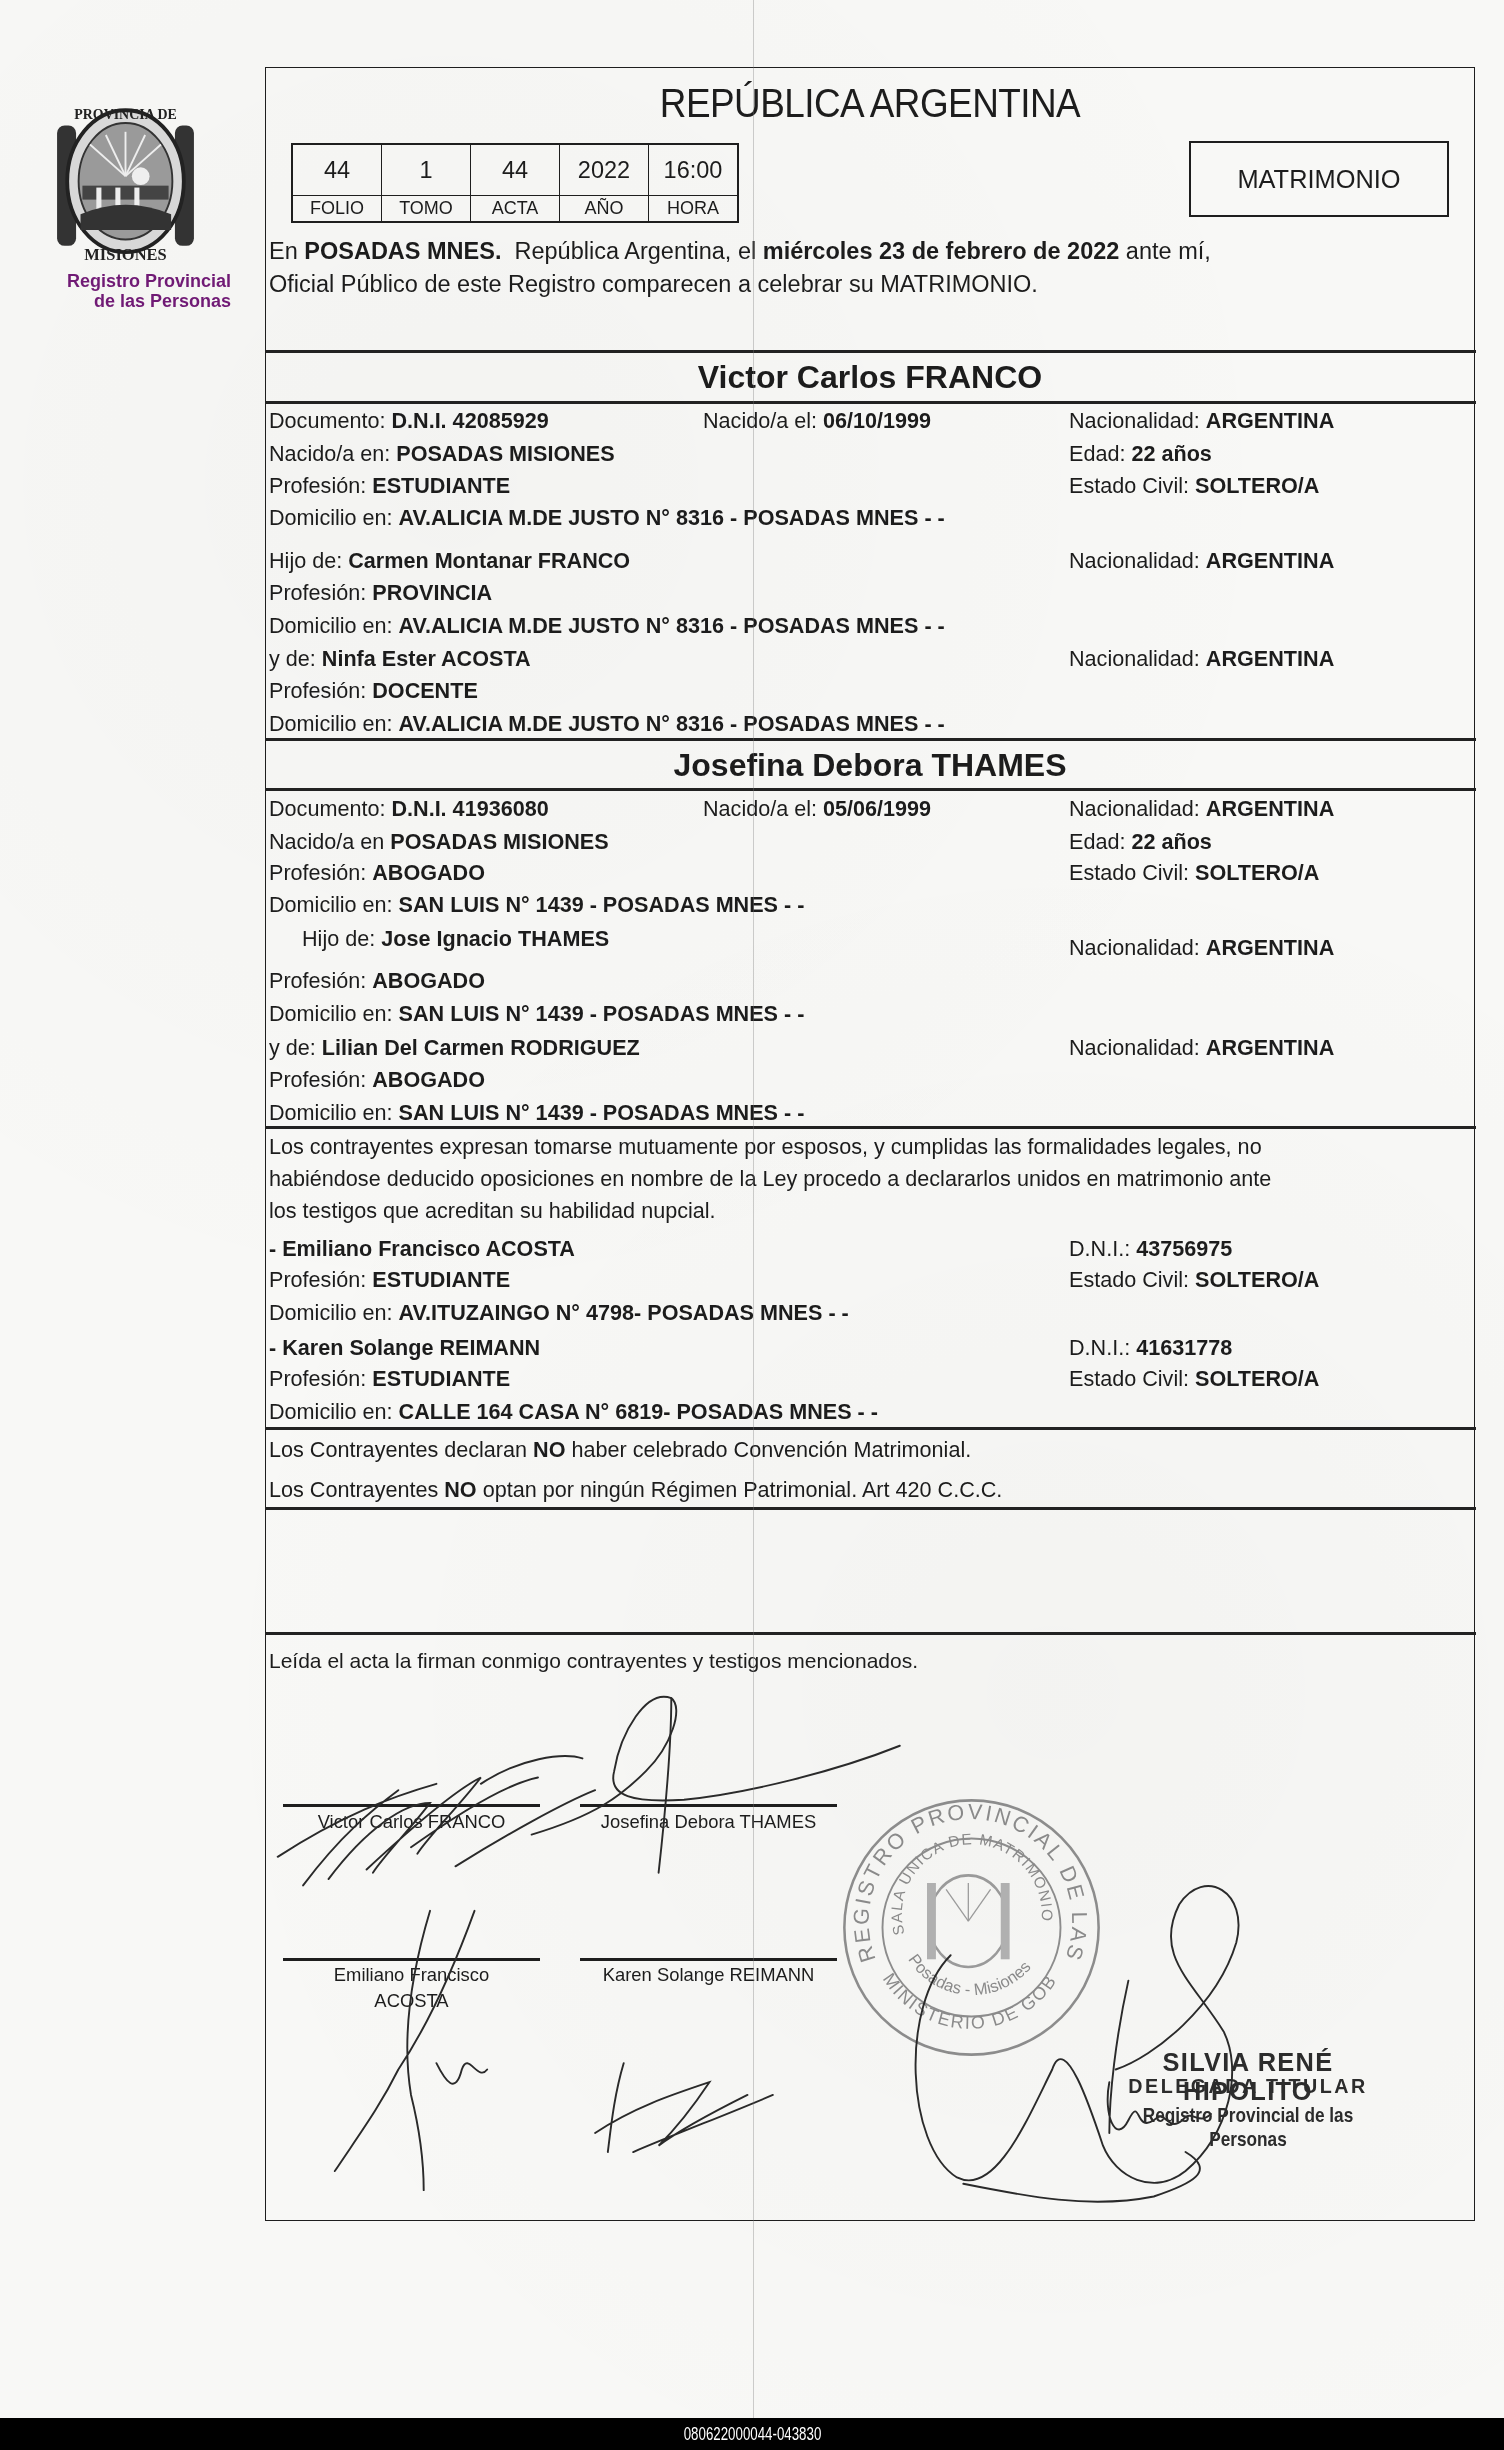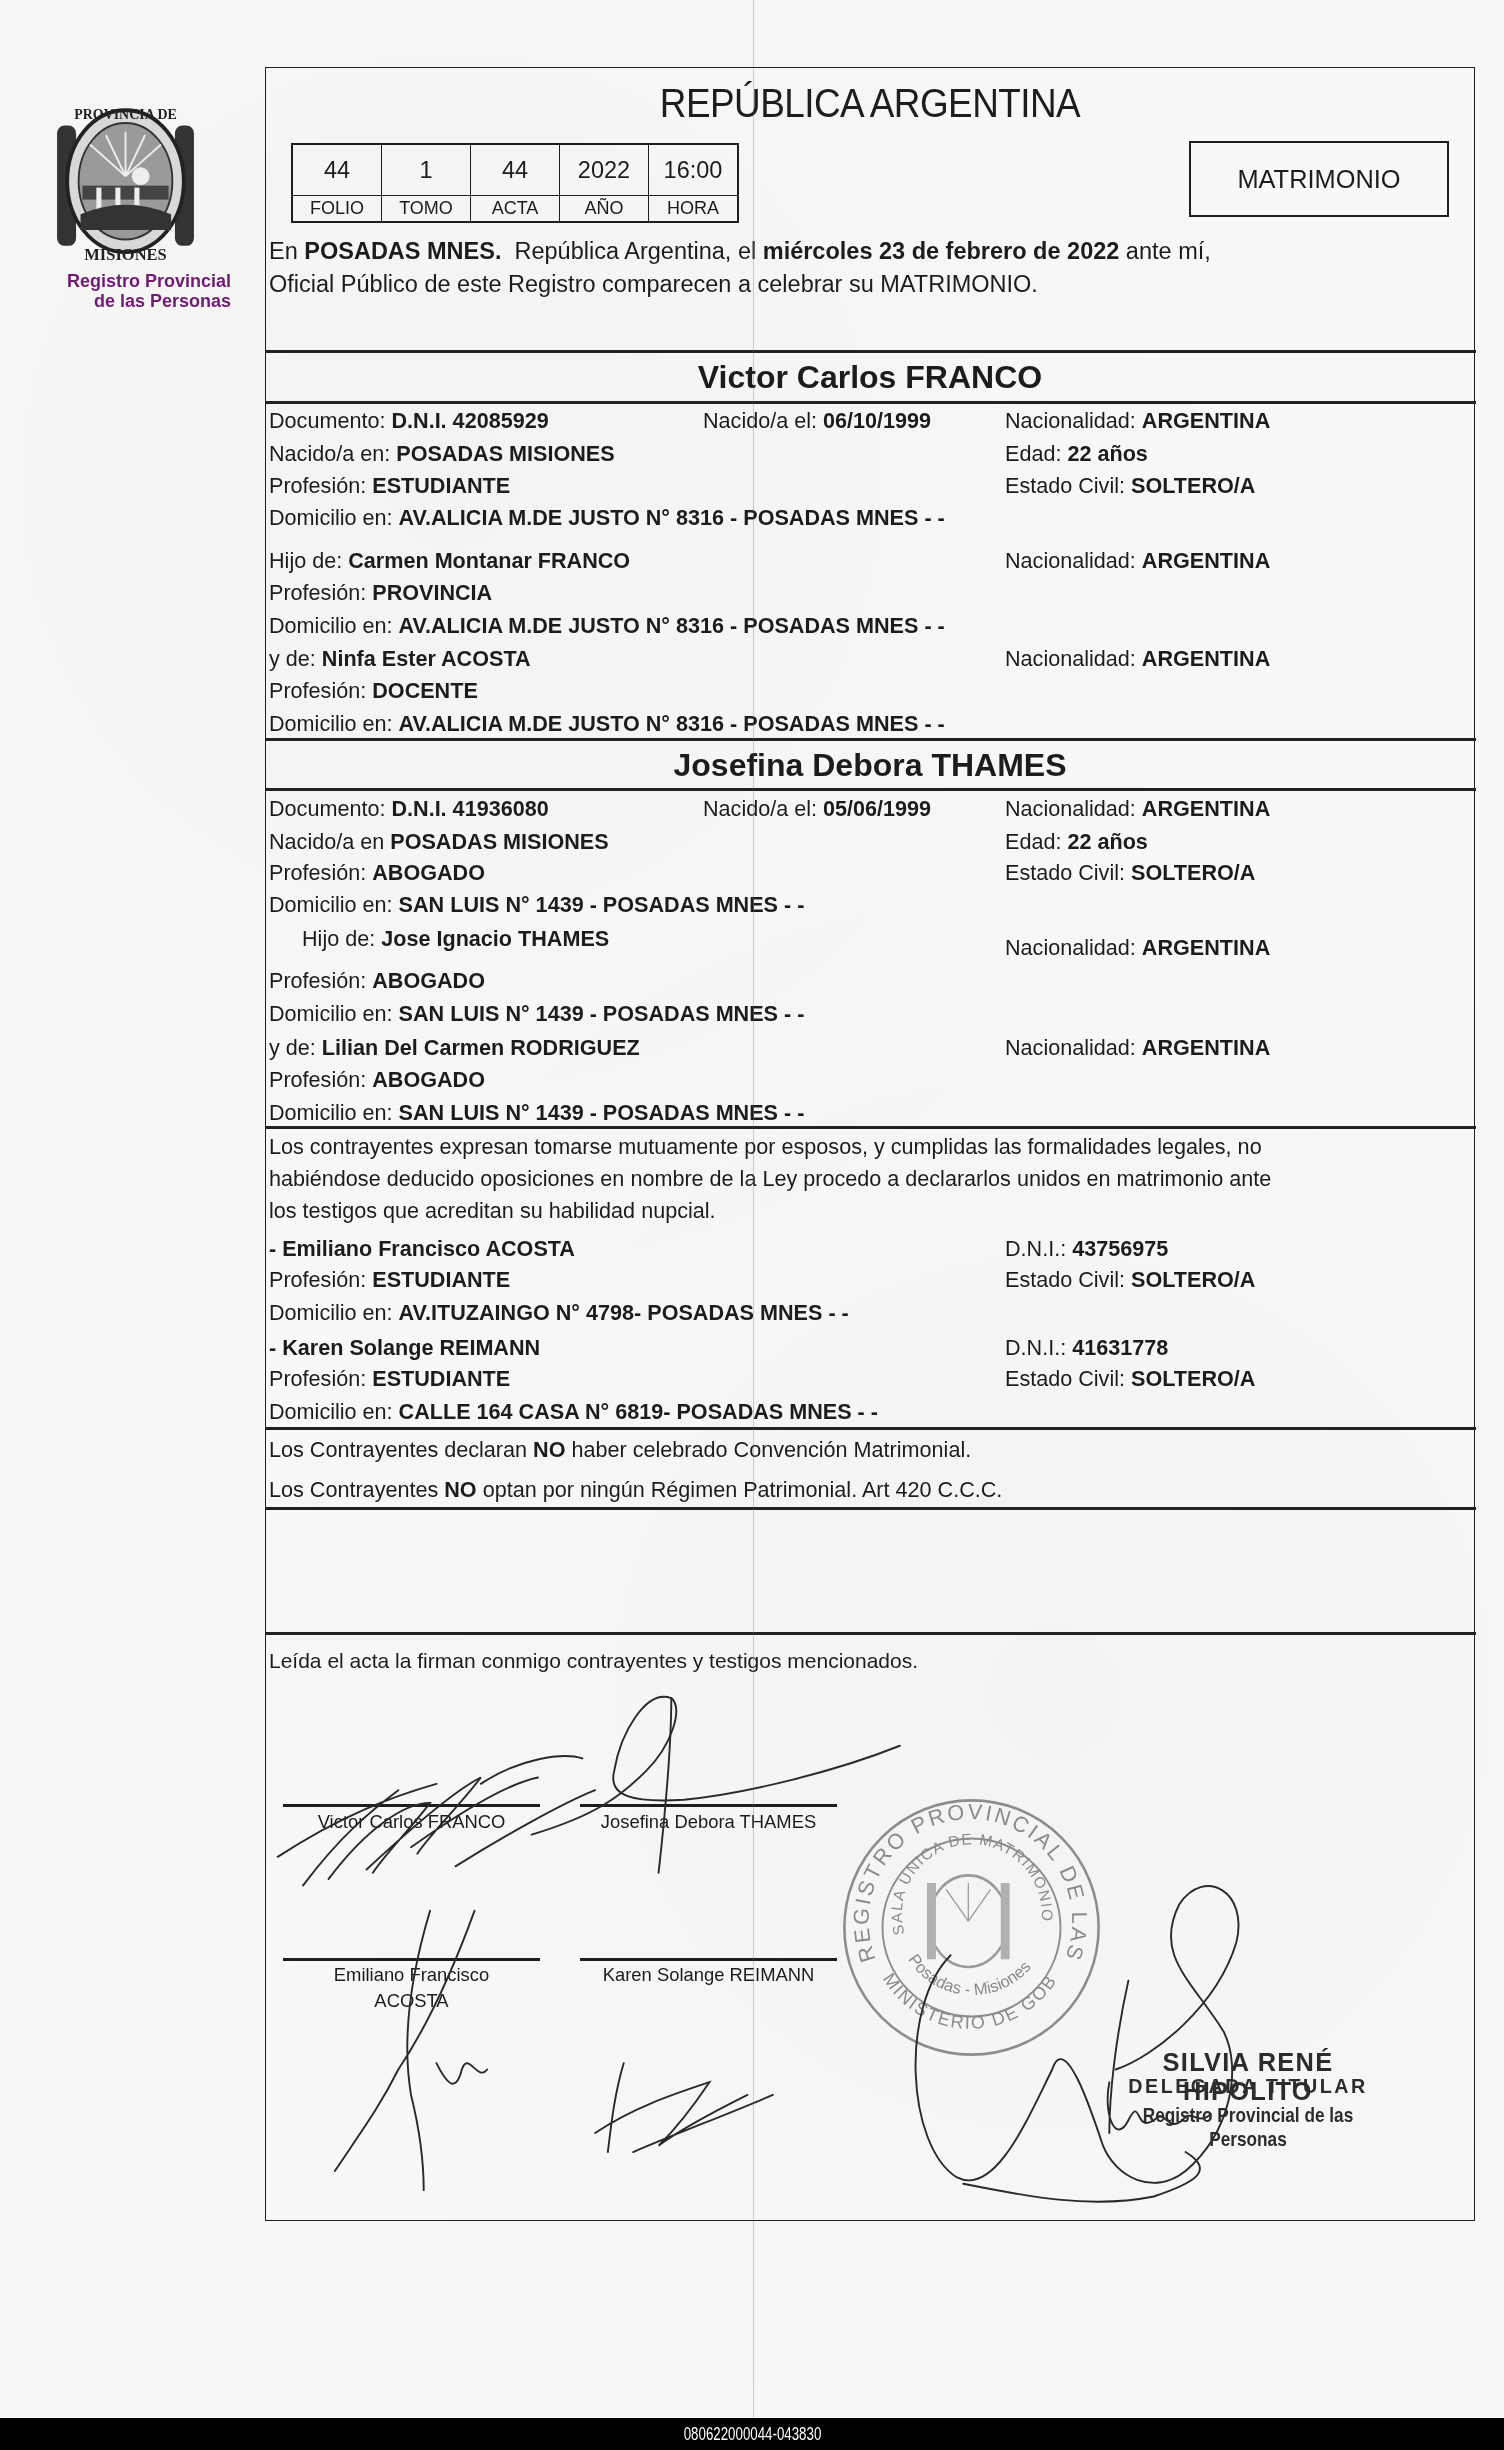--- a/index.html
+++ b/index.html
@@ -37,21 +37,21 @@
   .type-box { left:1189px; top:141px; width:260px; height:76px; border:2.5px solid #1e1e1e; box-sizing:border-box; display:flex; align-items:center; justify-content:center; font-size:25.4px; }
 
   .intro { left:269px; width:1203px; font-size:23.5px; line-height:33px; white-space:nowrap; }
   .b { font-weight:bold; }
 
   .person-name { left:265px; width:1210px; text-align:center; font-weight:bold; font-size:32px; }
 
   .row { position:absolute; font-size:21.6px; white-space:nowrap; line-height:25.4px; }
   .col1 { left:269px; }
   .col2 { left:703px; }
-  .col3 { left:1005px;text-align:right; }
+  .col3 { left:1069px;text-align:right; }
 
   .para { left:269px; width:1203px; font-size:21.6px; line-height:32px; }
 
   .sig-line { position:absolute; height:2.5px; background:#1e1e1e; }
   .sig-label { position:absolute; font-size:18.4px; text-align:center; white-space:nowrap; }
 
   .official { position:absolute; text-align:center; color:#2c2c2c; }
 
   .bottom-bar { position:absolute; left:0; top:2418px; width:1505px; height:32px; background:#000; }
   .barcode-text { position:absolute; left:0; width:1505px; top:2418px; height:32px; line-height:32px; text-align:center; color:#fff; font-family:"Liberation Sans", sans-serif; font-size:19px; transform:scaleX(0.7); }

